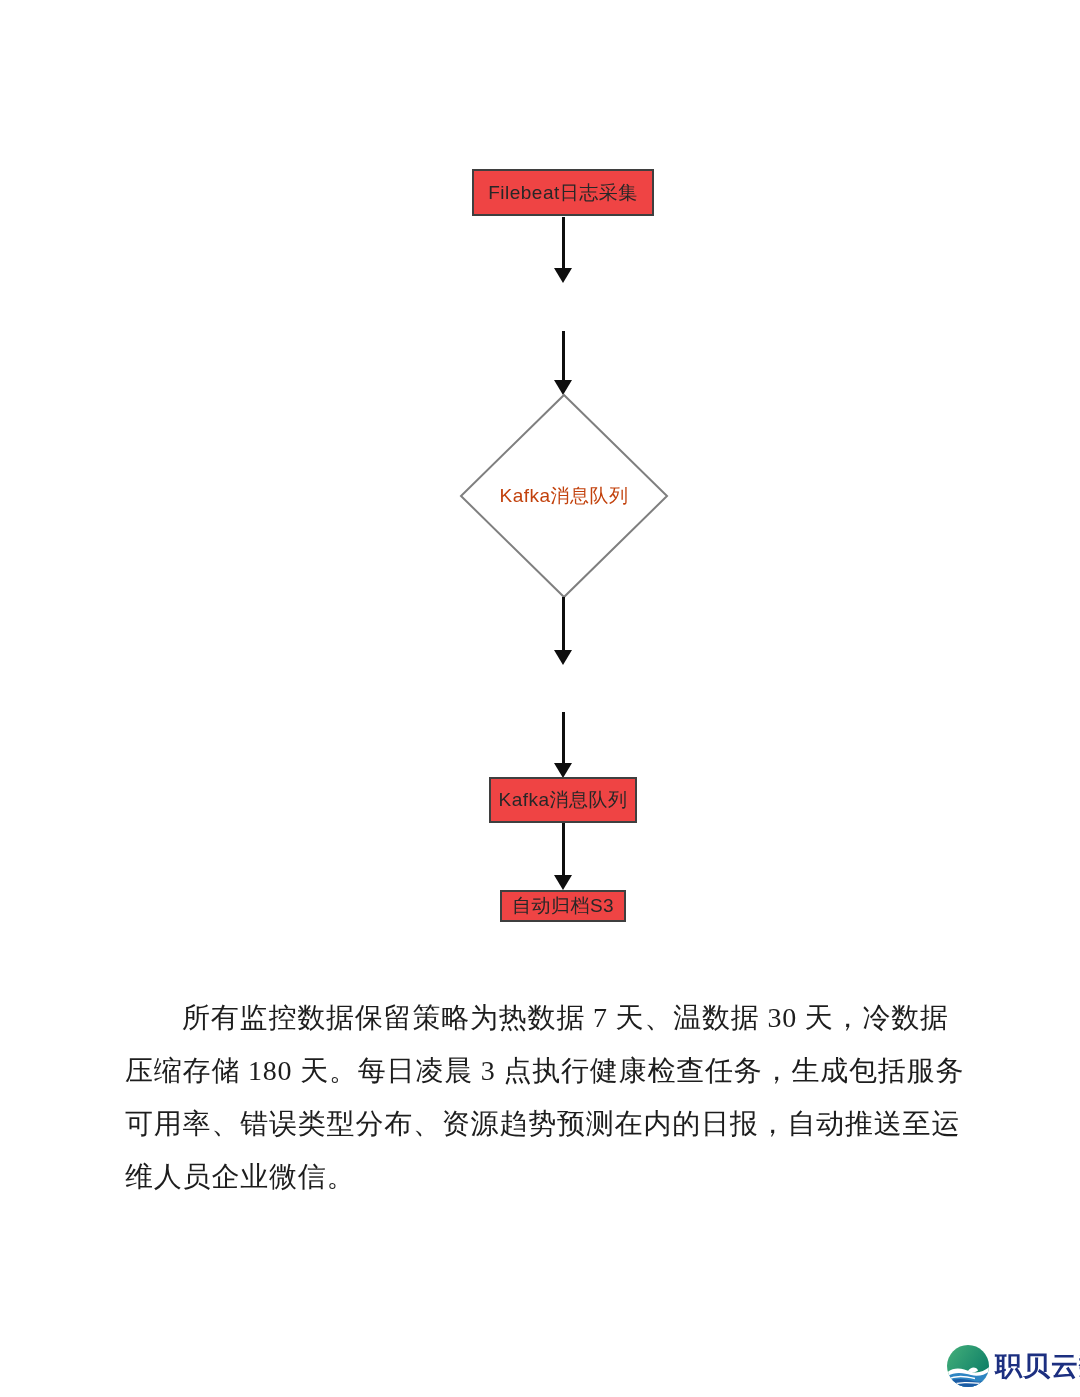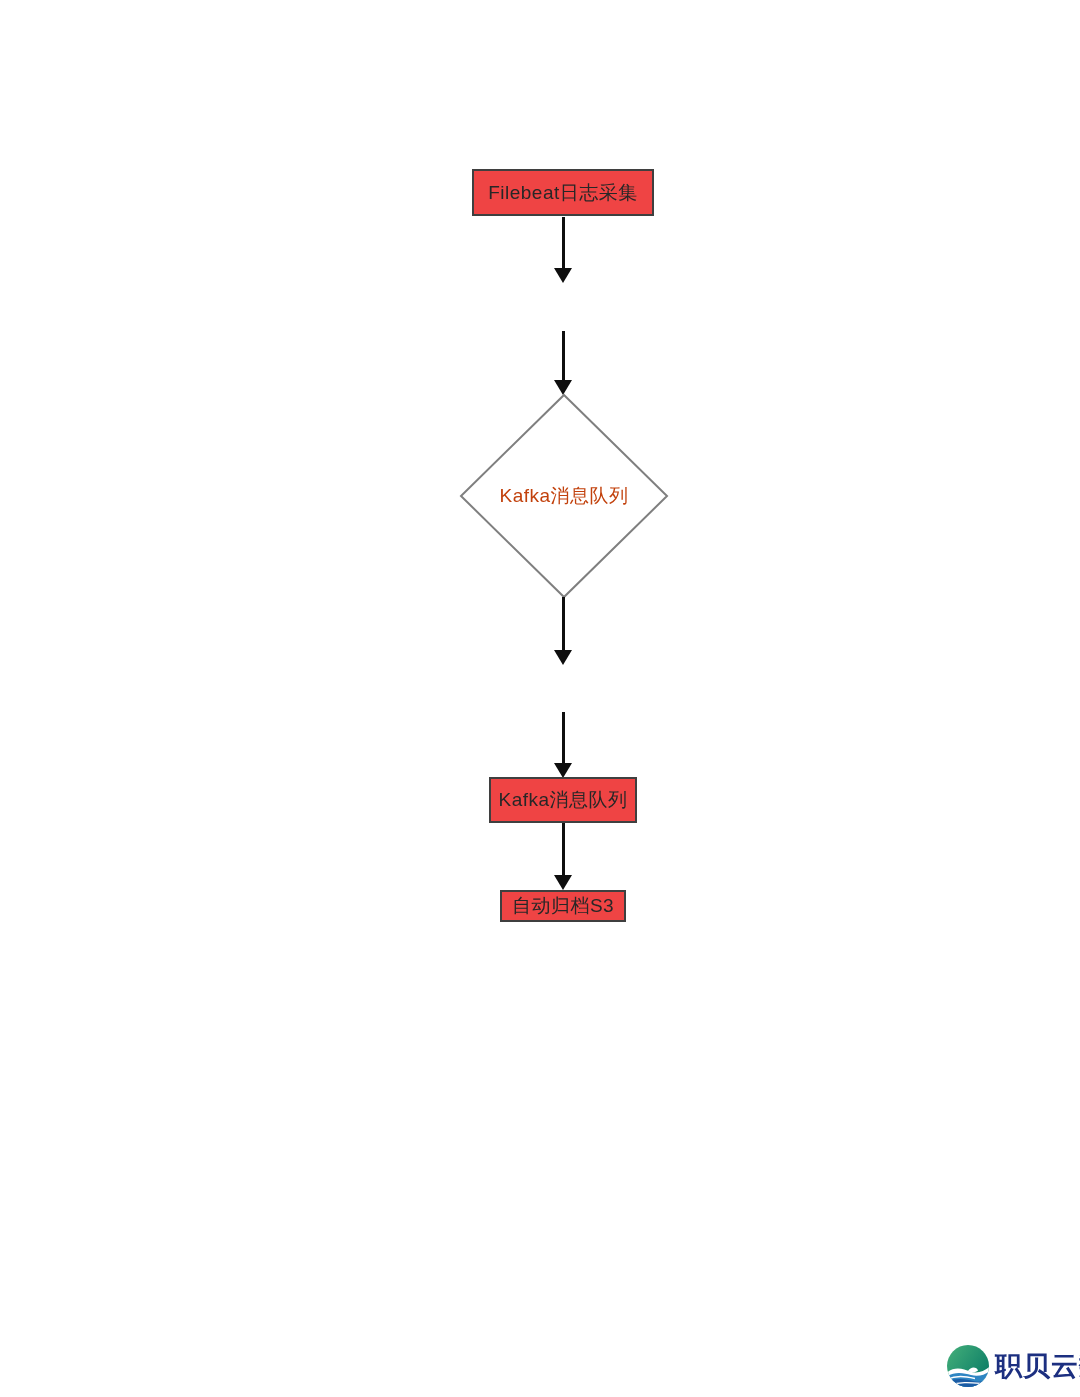--- a/index.html
+++ b/index.html
@@ -140,20 +140,26 @@
       <div class="shaft"></div>
       <div class="head"></div>
     </div>
 
     <div class="fc-box fc-box-archive">
       <span>自动归档S3</span>
     </div>
 
   </div>
 
+  <div class="paragraph">
+    <div class="pline pline-indent">所有监控数据保留策略为热数据 7 天、温数据 30 天，冷数据</div>
+    <div class="pline">压缩存储 180 天。每日凌晨 3 点执行健康检查任务，生成包括服务</div>
+    <div class="pline">可用率、错误类型分布、资源趋势预测在内的日报，自动推送至运</div>
+    <div class="pline">维人员企业微信。</div>
+  </div>
 
   <div class="footer-logo">
     <svg width="44" height="44" viewBox="0 0 44 44">
       <defs>
         <linearGradient id="lg-globe" x1="0" y1="0" x2="1" y2="0.7">
           <stop offset="0" stop-color="#45b07a"></stop>
           <stop offset="1" stop-color="#0b7c66"></stop>
         </linearGradient>
         <clipPath id="clip-globe">
             <circle cx="22" cy="22" r="21"></circle>

